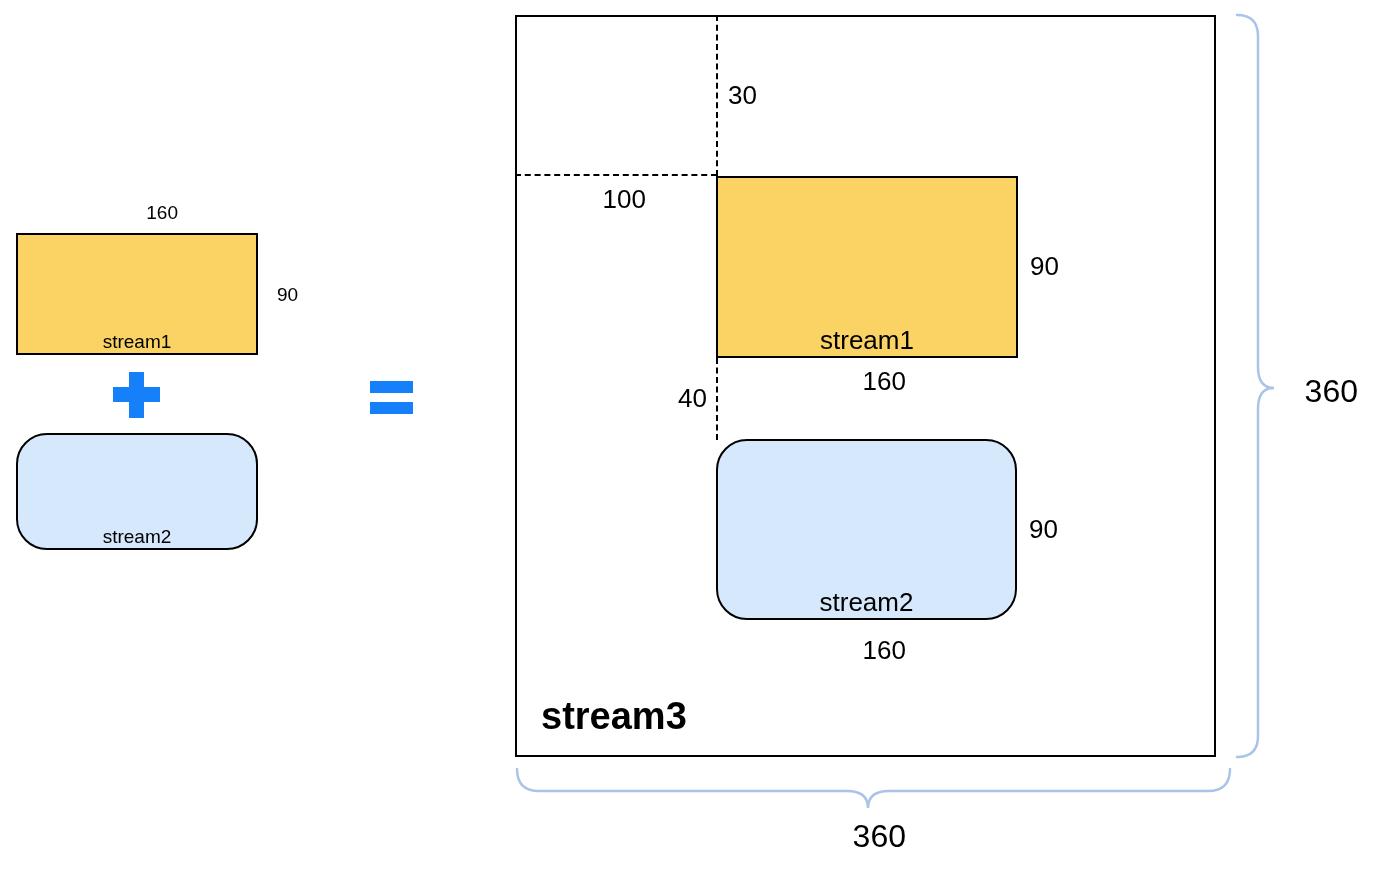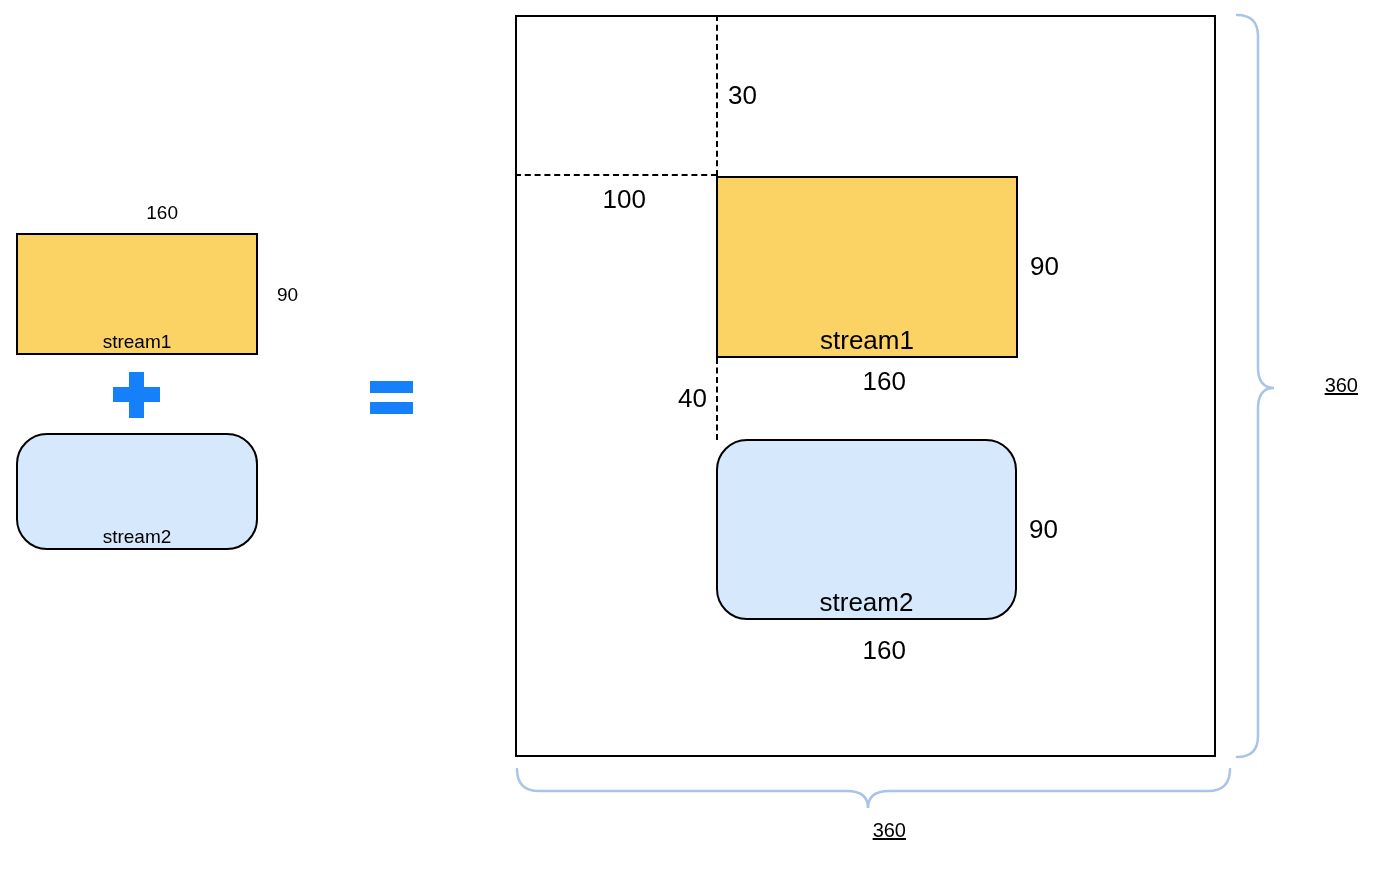--- a/index.html
+++ b/index.html
@@ -11,21 +11,21 @@
   }
   html,body{margin:0;padding:0;background:#ffffff;}
   .canvas{
     position:relative;width:1382px;height:874px;background:#ffffff;
     font-family:"Liberation Sans","DejaVu Sans",sans-serif;color:var(--ink);
     overflow:hidden;
   }
   .lbl{position:absolute;text-align:right;white-space:nowrap;line-height:1;}
   .lbl-sm{font-size:19px;}
   .lbl-md{font-size:26px;}
-  .lbl-lg{font-size:20px;text-decoration:underline;}
+  .lbl-lg{font-size:32px;}
   .box{
     position:absolute;border:2px solid var(--ink);box-sizing:border-box;
     display:flex;align-items:flex-end;justify-content:center;
   }
   .box-yellow{background:var(--yellow);}
   .box-blue{background:var(--lightblue);border-radius:31px;}
   .big-square{
     position:absolute;left:515px;top:15px;width:701px;height:742px;
     border:2px solid var(--ink);box-sizing:border-box;background:#ffffff;
   }
@@ -105,20 +105,21 @@
 
   <div class="dash-v" id="r-dash-gap"></div>
   <div class="lbl lbl-md" id="r-40">40</div>
 
   <div class="box box-blue" id="r-stream2">
     <span>stream2</span>
   </div>
   <div class="lbl lbl-md" id="r-90b">90</div>
   <div class="lbl lbl-md" id="r-160b">160</div>
 
+  <div class="lbl" id="r-stream3">stream3</div>
 
   <svg class="braces" width="1382" height="874" viewBox="0 0 1382 874" aria-hidden="true">
     <path d="M 1237 15 Q 1258 15 1258 36 L 1258 367 Q 1258 388 1274 388 Q 1258 388 1258 409 L 1258 736 Q 1258 757 1237 757" fill="none" stroke="#AAC4E9" stroke-width="2.5" stroke-linecap="round"></path>
     <path d="M 517 769 Q 517 791 539 791 L 847 791 Q 868 791 868 808 Q 868 791 889 791 L 1208 791 Q 1230 791 1230 769" fill="none" stroke="#AAC4E9" stroke-width="2.5" stroke-linecap="round"></path>
   </svg>
   <div class="lbl lbl-lg" id="b-360-right">360</div>
   <div class="lbl lbl-lg" id="b-360-bottom">360</div>
 
 </div>
 

